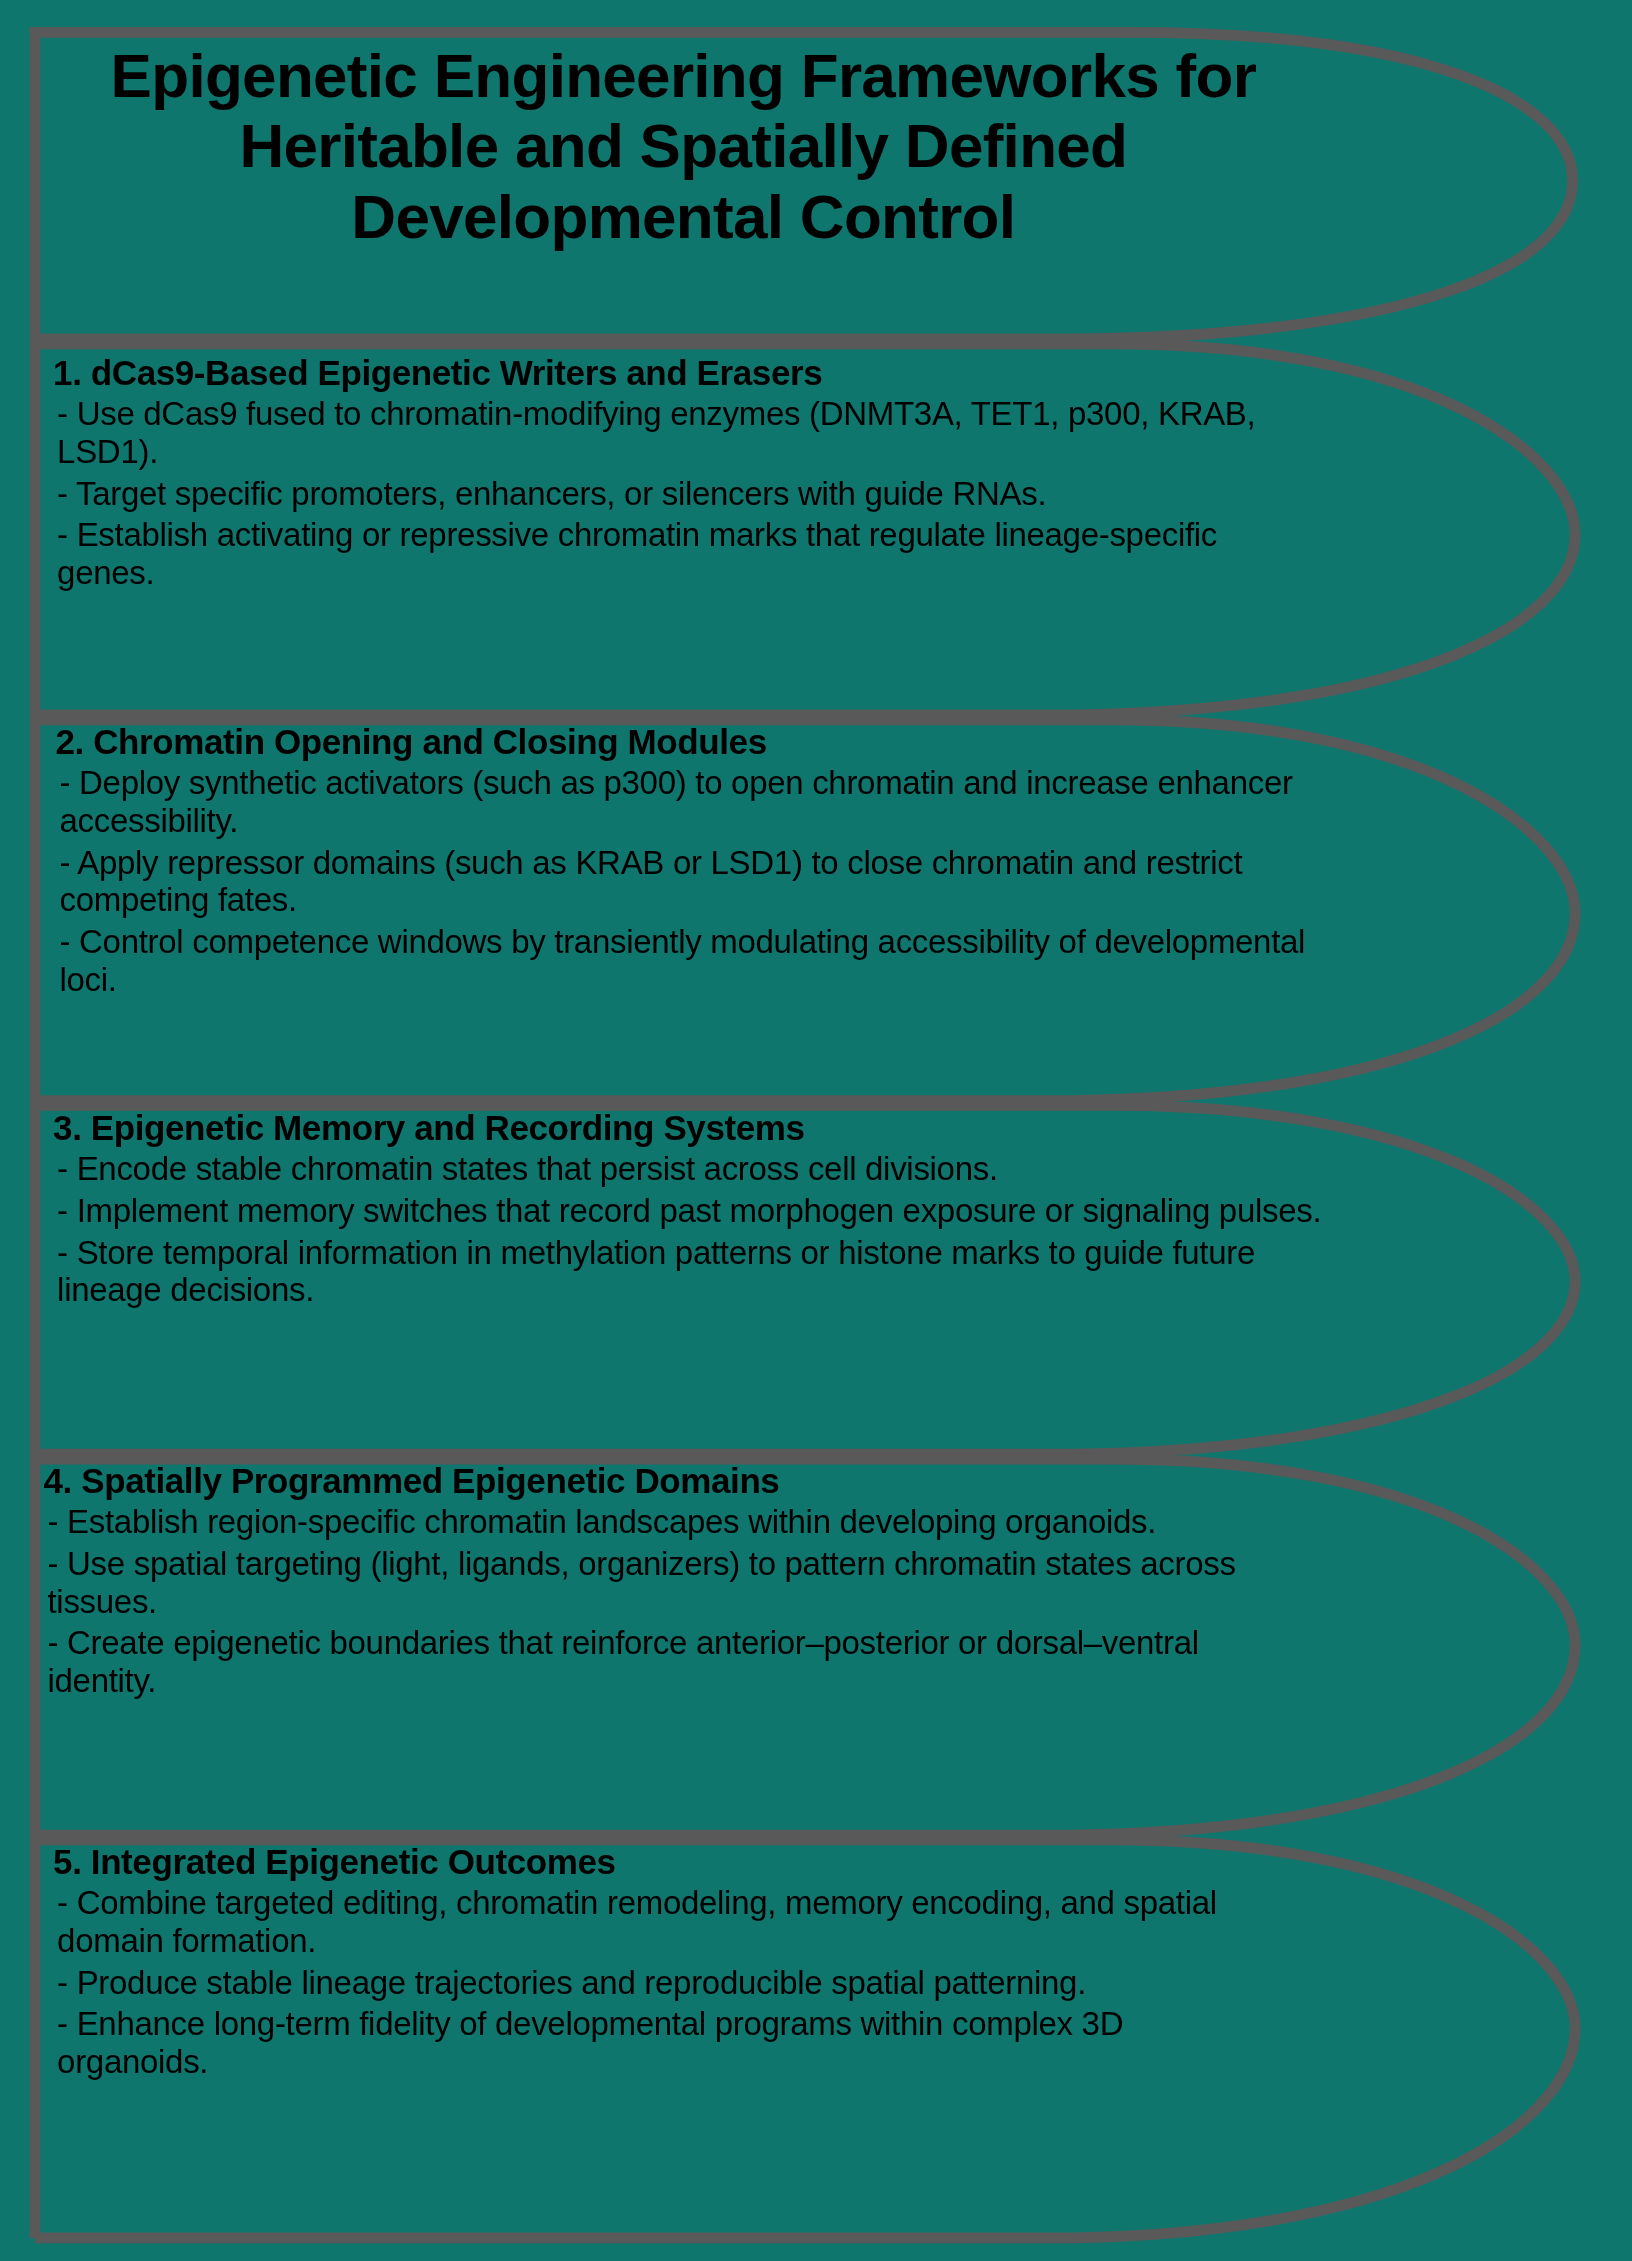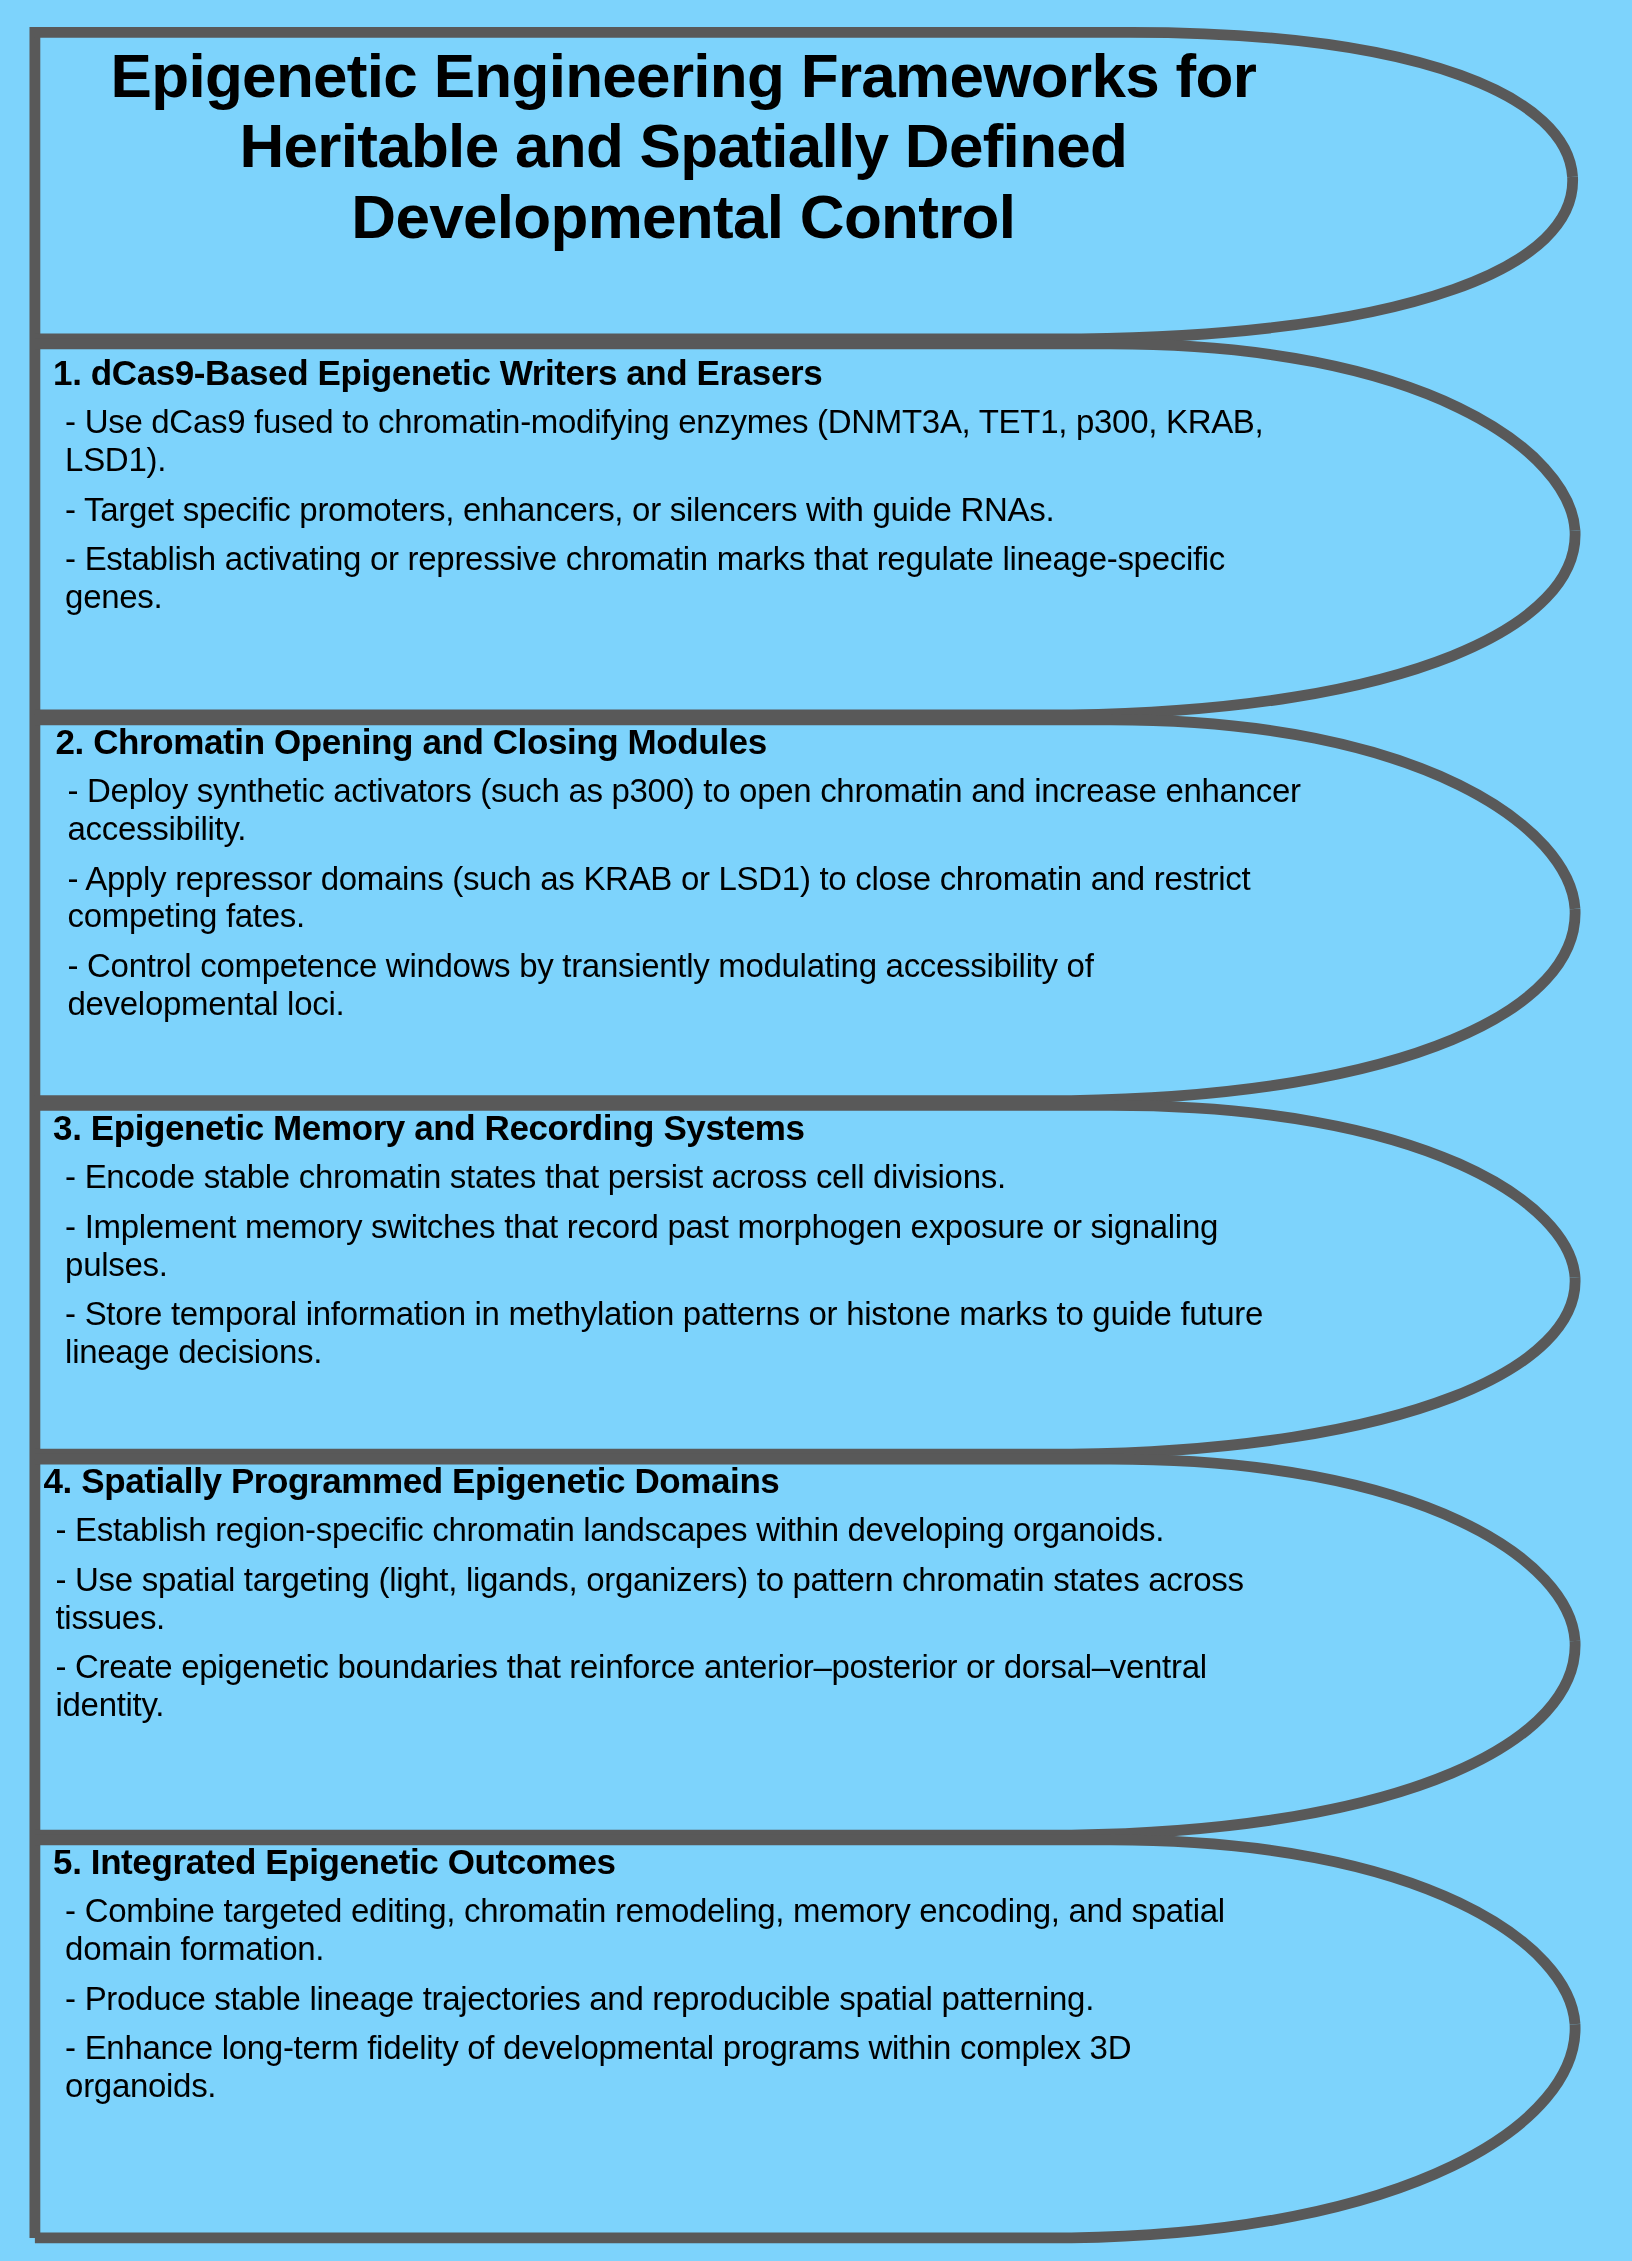--- a/index.html
+++ b/index.html
@@ -12,21 +12,21 @@
     height: 2261px;
     font-family: "Liberation Sans", sans-serif;
     -webkit-font-smoothing: antialiased;
     overflow: hidden;
   }
 
   #page {
     position: relative;
     width: 1633px;
     height: 2261px;
-    background: #7dd3fc;
+    background: #0f766e;
   }
 
   
   #outline {
     position: absolute;
     left: 0;
     top: 0;
     width: 1633px;
     height: 2261px;
     z-index: 2;
@@ -81,21 +81,21 @@
     letter-spacing: -0.4px;
     margin: 0 0 2.9px 0;
     white-space: nowrap;
   }
   .bullet {
     font-size: 33px;
     line-height: 1.145;
     font-weight: normal;
     color: #000000;
     letter-spacing: -0.3px;
-    margin: 12px;
+    margin: 4px;
   }
 
   #panel-1 { top: 319px;  height: 376px; }
   #panel-2 { top: 688px; height: 386px; }
   #panel-3 { top: 1074px; height: 354px; }
   #panel-4 { top: 1427px; height: 381px; }
   #panel-5 { top: 1808px; height: 403px; }
 
   #panel-1 .panel-inner { padding-top: 7.9px; padding-right: 295px; }
   #panel-2 .panel-inner { padding-top: 7.9px; padding-right: 275px; padding-left: 26px; }

